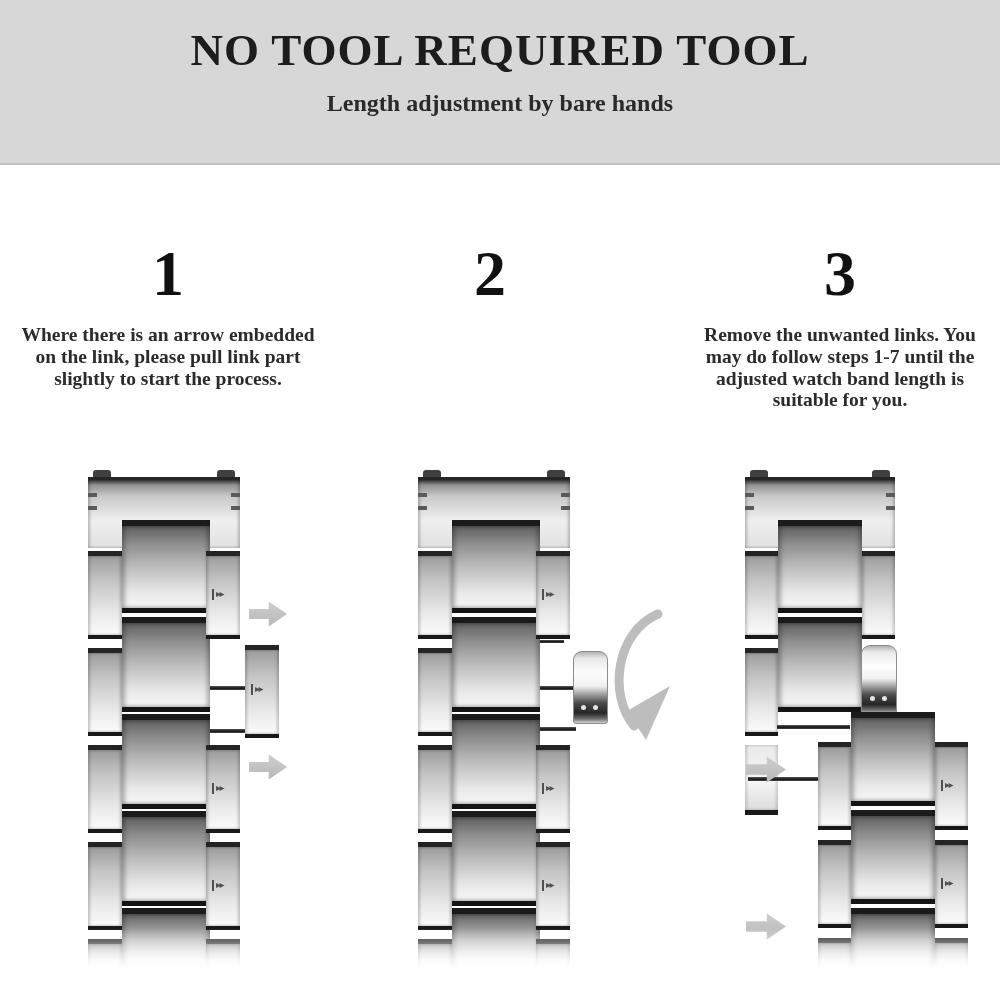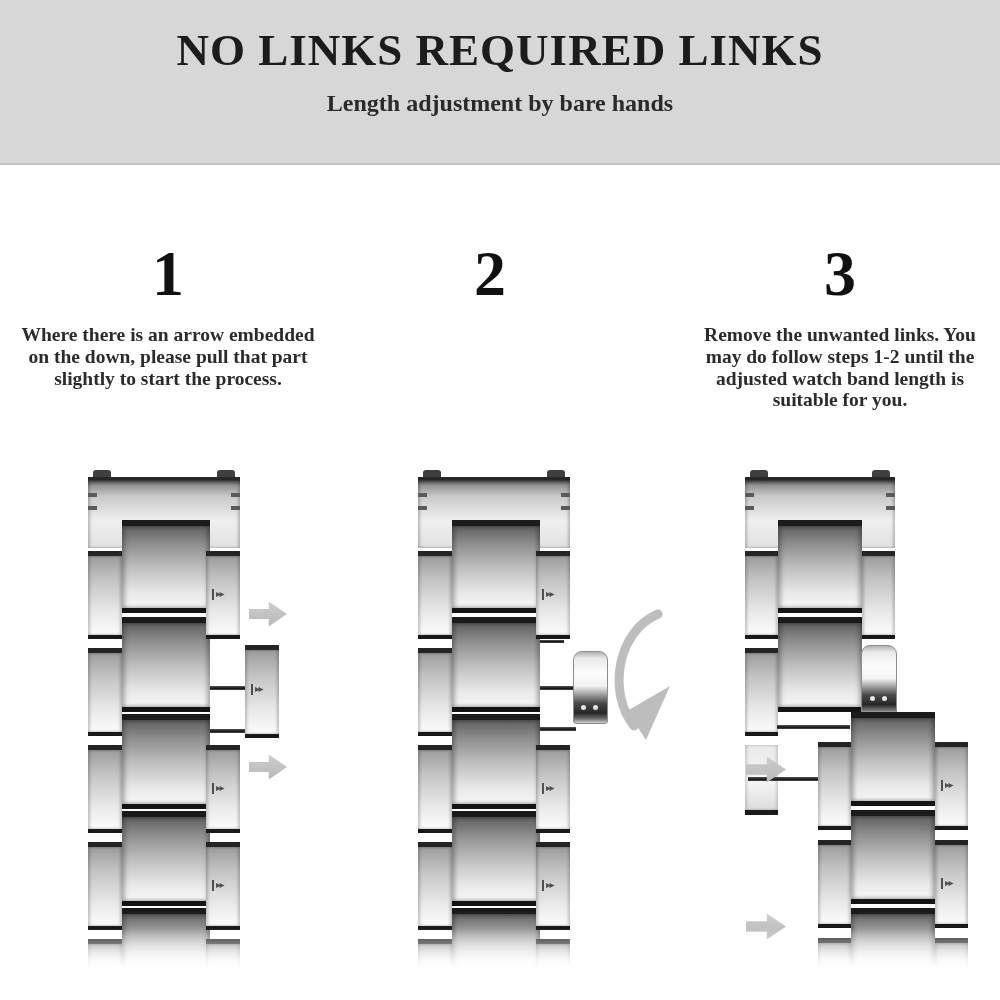--- a/index.html
+++ b/index.html
@@ -41,34 +41,34 @@
       background:linear-gradient(180deg,#b2b2b2 0%,#e9e9e9 9%,#fdfdfd 30%,#f1f1f1 48%,#9d9d9d 60%,#4a4a4a 72%,#262626 86%,#6d6d6d 94%,#d0d0d0 100%);}
   .dot{position:absolute;width:5px;height:5px;border-radius:50%;background:#e3e3e3;}
   .fade{background:linear-gradient(180deg,rgba(255,255,255,0) 0%,#ffffff 85%);}
 </style>
 </head>
 <body>
 
 <div class="canvas">
 
   <header class="banner">
-    <h1>NO LINKS REQUIRED LINKS</h1>
+    <h1>NO TOOL REQUIRED TOOL</h1>
     <p>Length adjustment by bare hands</p>
   </header>
 
   <div class="step" style="left:10px;top:242px;width:316px;">
     <div class="num">1</div>
-    <p class="desc" style="width:302px;">Where there is an arrow embedded on the down, please pull that part slightly to start the process.</p>
+    <p class="desc" style="width:302px;">Where there is an arrow embedded on the link, please pull link part slightly to start the process.</p>
   </div>
   <div class="step" style="left:368px;top:242px;width:244px;">
     <div class="num">2</div>
   </div>
   <div class="step" style="left:678px;top:242px;width:324px;">
     <div class="num">3</div>
-    <p class="desc" style="width:292px;">Remove the unwanted links. You may do follow steps 1-2 until the adjusted watch band length is suitable for you.</p>
+    <p class="desc" style="width:292px;">Remove the unwanted links. You may do follow steps 1-7 until the adjusted watch band length is suitable for you.</p>
   </div>
 
   <div class="part tab" style="left:93px;top:470px;width:18px;height:9px;"></div>
   <div class="part tab" style="left:217px;top:470px;width:18px;height:9px;"></div>
   <div class="part cap" style="left:88px;top:477px;width:152px;height:68px;"></div>
   <div class="part notch" style="left:88px;top:493px;width:9px;height:4px;"></div>
   <div class="part notch" style="left:88px;top:506px;width:9px;height:4px;"></div>
   <div class="part notch" style="left:231px;top:493px;width:9px;height:4px;"></div>
   <div class="part notch" style="left:231px;top:506px;width:9px;height:4px;"></div>
 

